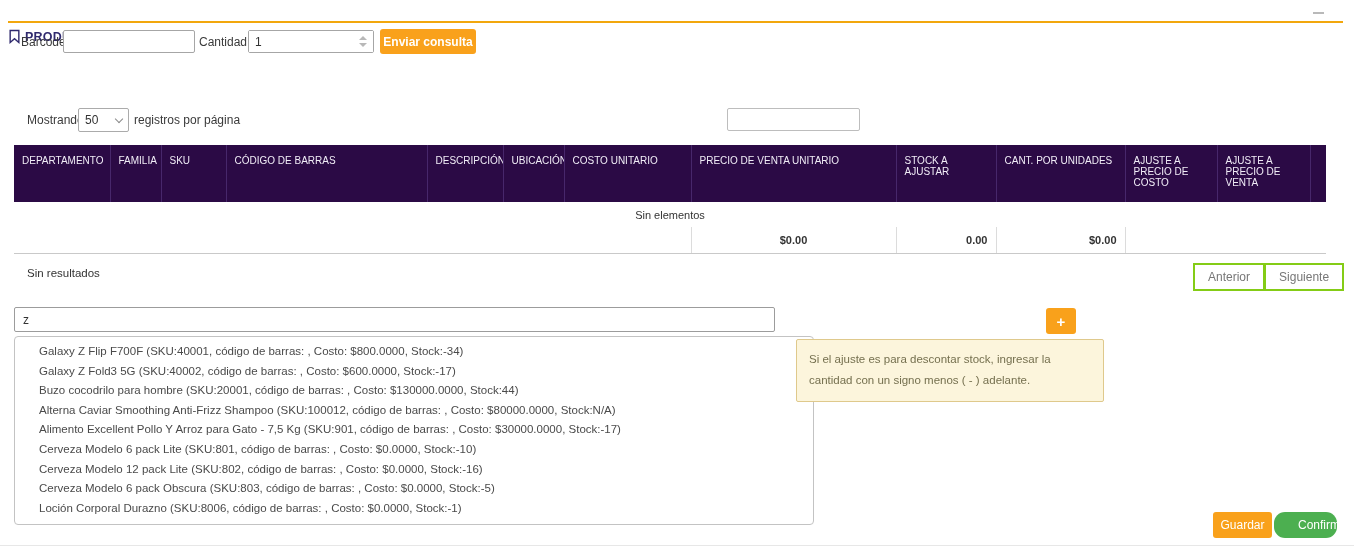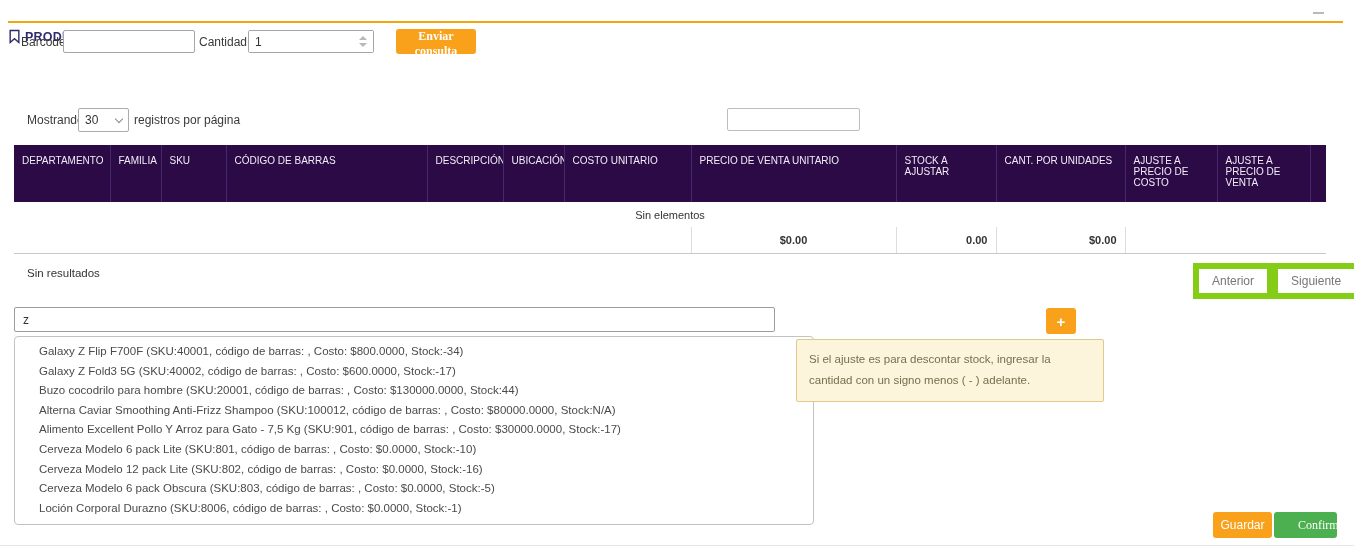--- a/index.html
+++ b/index.html
@@ -25,21 +25,21 @@
   .num-wrap input { border:none; outline:none; width:100%; height:100%; font-size:12px;
                     color:#333; padding:2px 20px 2px 6px; }
   .spinner { position:absolute; right:3px; top:0; height:100%; width:14px; display:flex;
              flex-direction:column; align-items:center; justify-content:center; gap:3px; cursor:pointer;}
   .arr-up { width:0;height:0;border-left:4px solid transparent;border-right:4px solid transparent;
             border-bottom:4px solid #b8b8b8; }
   .arr-dn { width:0;height:0;border-left:4px solid transparent;border-right:4px solid transparent;
             border-top:4px solid #b8b8b8; }
   .btn-orange { background:#f9a11b; color:#fff; border:none; border-radius:3px; font-weight:700;
                 font-size:12px; cursor:pointer; font-family:inherit; }
-  .submit-btn { position:absolute; left:396px; top:29px; width:80px; height:25px;font-family:Liberation Serif, serif; }
+  .submit-btn { position:absolute; left:380px; top:29px; width:96px; height:25px; }
 
   
   .select-box { position:absolute; left:78px; top:108px; width:51px; height:24px;
                 border:1px solid #ababab; border-radius:2px; background:#fff; font-size:12px;
                 color:#333; display:flex; align-items:center; justify-content:space-between;
                 padding:0 6px; cursor:pointer; }
   .chev { width:6px; height:6px; border-left:1px solid #8a8a8a; border-bottom:1px solid #8a8a8a;
           transform:rotate(-45deg); margin-top:-3px; }
 
   
@@ -53,21 +53,21 @@
   .empty-row td { text-align:center; padding:7px 0 6px 0; }
   .totals-row td { height:26px; padding:4px 8px; border-bottom:1px solid #c9c9c9;
                    font-weight:700; font-size:11px; }
   .totals-row .vline { border-left:1px solid #dcdcdc; }
   .t-center { text-align:center; }
   .t-right  { text-align:right; }
 
   .status-text { position:absolute; left:27px; top:267px; font-size:11.5px; color:#333; }
 
   .pager { position:absolute; left:1193px; top:263px; display:flex; }
-  .pager-btn { border:6px solid #84cc16; background:#fff; color:#777; font-size:12px;
+  .pager-btn { border:2px solid #84cc16; background:#fff; color:#777; font-size:12px;
                padding:5px 13px; cursor:pointer; font-family:inherit; }
   .pager-btn + .pager-btn { margin-left:-1px; }
 
   
   .search-product { position:absolute; left:14px; top:307px; width:761px; height:25px;
                     border:1px solid #9c9c9c; border-radius:2px; font-size:12px; color:#333;
                     padding:2px 8px; outline:none; }
   .suggestions { position:absolute; left:14px; top:336px; width:800px;
                  background:#fff; border:1px solid #c3c3c3; border-radius:4px;
                  padding:5px 0 6px 0; }
@@ -77,22 +77,22 @@
   .add-btn { position:absolute; left:1046px; top:308px; width:30px; height:26px;
              font-size:15px; line-height:15px; }
 
   .warn-box { position:absolute; left:796px; top:339px; width:308px;
               background:#fcf5dc; border:1px solid #dfc98c; border-radius:2px;
               padding:9px 12px 10px 12px; font-size:11.5px; color:#75704f; line-height:21px; }
 
   
   .save-btn    { position:absolute; left:1213px; top:512px; width:59px; height:26px; font-weight:400; }
   .confirm-btn { position:absolute; left:1274px; top:512px; width:63px; height:26px;
-                 background:#4caf50; color:#fff; border:none; border-radius:3px; font-size:12px;
-                 cursor:pointer; font-family:Liberation Serif, serif;padding-left:24px; }
+                 background:#4caf50; color:#fff; border:none; border-radius:11px; font-size:12px;
+                 cursor:pointer; font-family:Liberation Sans, sans-serif;padding-left:24px; }
   .bottom-line { position:absolute; left:0; top:545px; width:1354px; border-top:1px solid #e7e7e7; }
 </style>
 </head>
 <body>
 
 <div class="page">
 
   <div class="panel-header">
     <span class="bookmark-icon">
       <svg width="13" height="15" viewBox="0 0 24 26">
@@ -111,21 +111,21 @@
     <input type="text" value="1" style="">
     <span class="spinner">
       <span class="arr-up"></span>
       <span class="arr-dn"></span>
     </span>
   </div>
   <button class="btn-orange submit-btn">Enviar consulta</button>
 
   <span class="frm-label" style="left:27px; top:113px;">Mostrando</span>
   <div class="select-box">
-    <span>30</span>
+    <span>50</span>
     <span class="chev"></span>
   </div>
   <span class="frm-label" style="left:134px; top:113px;">registros por página</span>
   <span class="frm-label" style="left:690px; top:113px;margin-top:40px;">Buscar</span>
   <input class="txt-input" style="left: 727px; top: 108px; width: 133px; height: 23px; border-color: rgb(189, 189, 189);" type="text" value="">
 
   <table class="grid">
     <colgroup>
       <col style="width:96px">
         <col style="width:51px">

